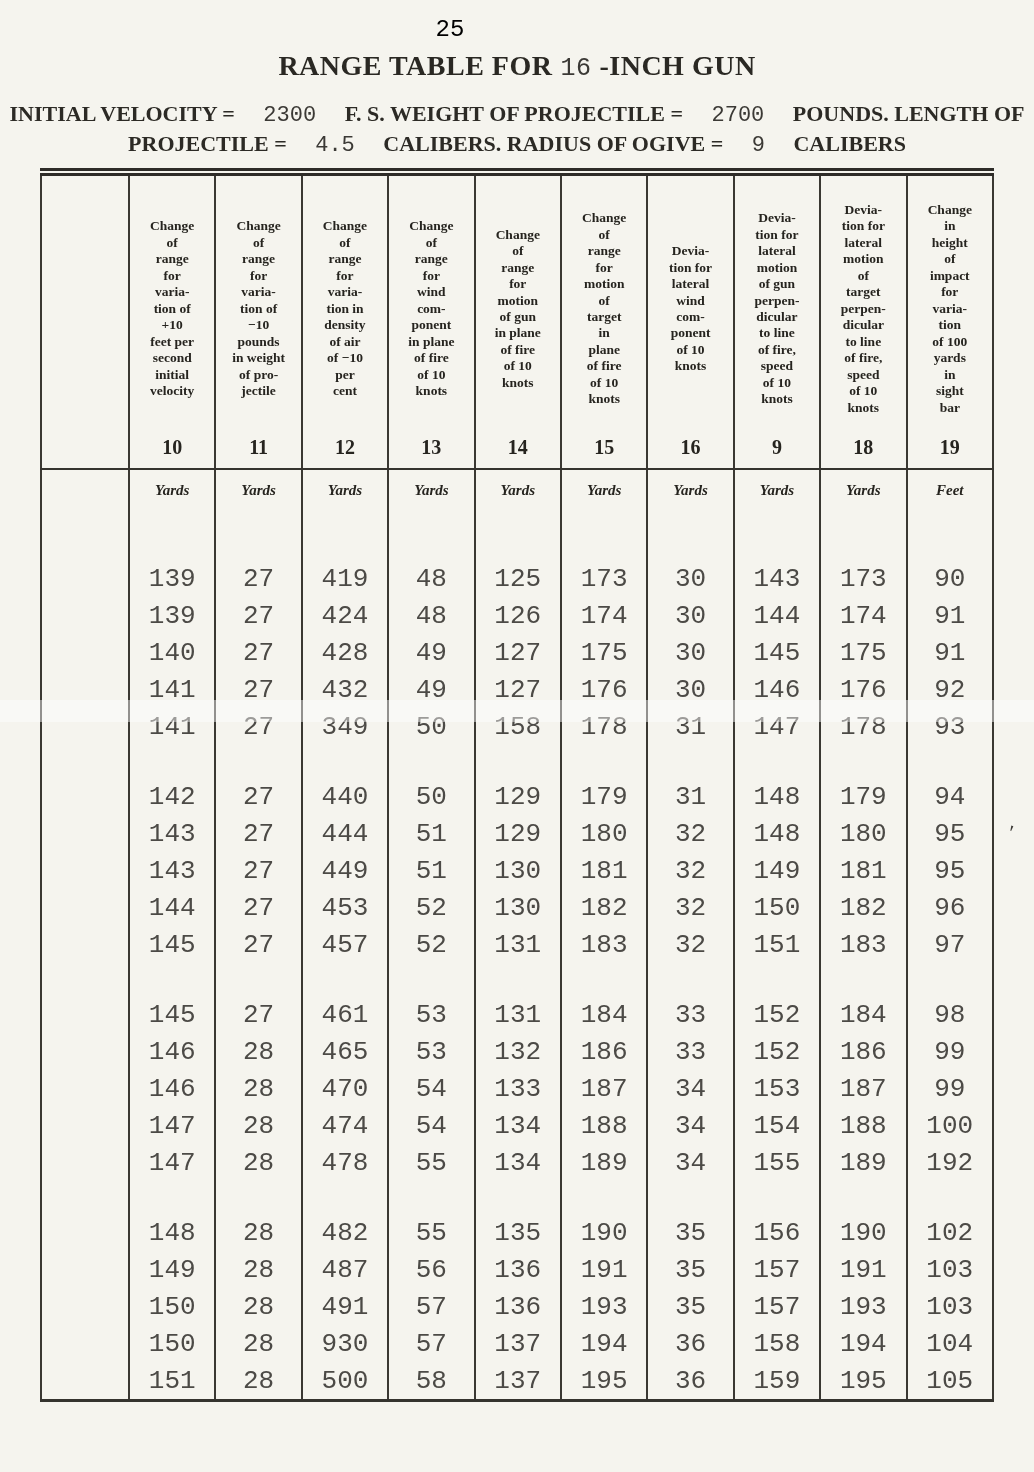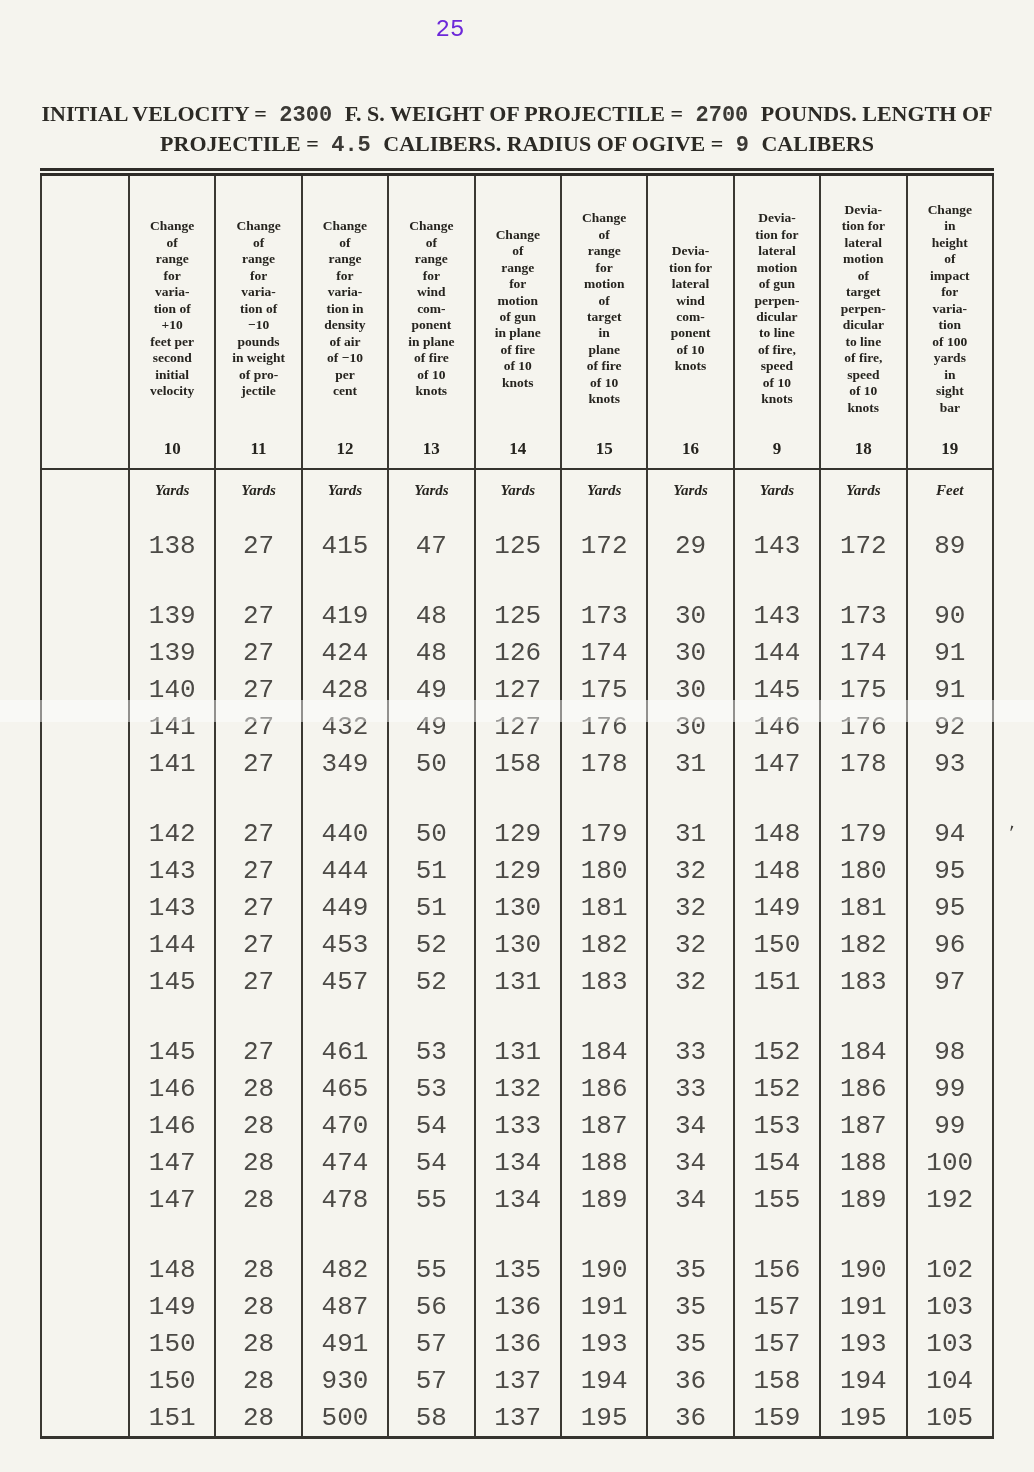--- a/index.html
+++ b/index.html
@@ -12,37 +12,37 @@
     font-family: "Liberation Serif", serif;
     color: #2a2823;
   }
   .page::after{ 
     content:""; position:absolute; left:0; top:700px; width:100%; height:22px;
     background:rgba(255,255,255,0.45); pointer-events:none;
   }
   .page-number {
     position:absolute; top:16px; left:0; width:900px; text-align:center;
     font-family:"Liberation Mono","DejaVu Sans Mono",monospace;
-    font-size:24px; color:#6d28d9;
+    font-size:24px; color:#000000;
   }
   .title {
     position:absolute; top:50px; left:0; width:1034px; text-align:center;
     font-size:28px; font-weight:bold; letter-spacing:0.5px; margin:0;
   }
   .title .typed {
     font-family:"Liberation Mono","DejaVu Sans Mono",monospace;
     font-size:25px; font-weight:normal; color:#3b3935; margin:0 8px;
   }
   .subtitle {
     position:absolute; top:100px; left:0; width:1034px; text-align:center;
     font-size:22px; font-weight:bold; line-height:1.25; color:#2c2a25;
   }
   .subtitle .typed {
     font-family:"Liberation Mono","DejaVu Sans Mono",monospace;
-    font-size:22px; font-weight:bold; color:#3b3935; margin:0 7px;
+    font-size:22px; font-weight:normal; color:#3b3935; margin:0 23px;
   }
   .rt-table {
     position:absolute; top:168px; left:40px;
     width:954px;
     border-collapse:collapse; table-layout:fixed;
     border-left:2px solid #35332e;
     border-right:2px solid #35332e;
     border-top:8px double #2e2c28;
     border-bottom:3px solid #35332e;
   }
@@ -62,21 +62,21 @@
     white-space:pre-line;
     text-align:center;
     font-weight:bold;
     font-size:13.5px;
     line-height:1.22;
     color:#26241f;
     margin-bottom:26px;
   }
   .hdr-num {
     position:absolute; bottom:9px; left:0; right:0;
-    text-align:center; font-weight:bold; font-size:17px; color:#26241f;
+    text-align:center; font-weight:bold; font-size:20px; color:#26241f;
   }
   td.unit {
     height:40px; text-align:center; vertical-align:middle;
     font-style:italic; font-weight:bold; font-size:15px; color:#26241f;
   }
   td.cell {
     height:37px; text-align:center; vertical-align:middle;
     font-family:"Liberation Mono","DejaVu Sans Mono",monospace;
     font-size:26px; color:#4c4a46;
   }
@@ -87,20 +87,21 @@
     font-size:22px; color:#3b3935; transform:rotate(18deg);
   }
 </style>
 </head>
 <body>
 
 <div class="page">
 
   <div class="page-number">25</div>
 
+  <h1 class="title"><span>RANGE TABLE FOR</span><span class="typed">16</span><span>-INCH GUN</span></h1>
 
   <div class="subtitle">
     <div><span>INITIAL VELOCITY = </span><span class="typed">2300</span><span> F. S. WEIGHT OF PROJECTILE = </span><span class="typed">2700</span><span> POUNDS. LENGTH OF</span></div>
     <div><span>PROJECTILE = </span><span class="typed">4.5</span><span> CALIBERS. RADIUS OF OGIVE = </span><span class="typed">9</span><span> CALIBERS</span></div>
   </div>
 
   <table class="rt-table">
       <colgroup>
         <col class="col-first">
         <col>
@@ -281,33 +282,20 @@
           <td class="lead-cell"></td>
           <td class="lead-cell"></td>
           <td class="lead-cell"></td>
           <td class="lead-cell"></td>
           <td class="lead-cell"></td>
           <td class="lead-cell"></td>
           <td class="lead-cell"></td>
           <td class="lead-cell"></td>
           <td class="lead-cell"></td>
         </tr>
-        <tr class="data-row">
-          <td class="cell"></td>
-          <td class="cell">138</td>
-          <td class="cell">27</td>
-          <td class="cell">415</td>
-          <td class="cell">47</td>
-          <td class="cell">125</td>
-          <td class="cell">172</td>
-          <td class="cell">29</td>
-          <td class="cell">143</td>
-          <td class="cell">172</td>
-          <td class="cell">89</td>
-        </tr>
         <tr class="spacer-row">
           <td class="spacer-cell"></td>
           <td class="spacer-cell"></td>
           <td class="spacer-cell"></td>
           <td class="spacer-cell"></td>
           <td class="spacer-cell"></td>
           <td class="spacer-cell"></td>
           <td class="spacer-cell"></td>
           <td class="spacer-cell"></td>
           <td class="spacer-cell"></td>

